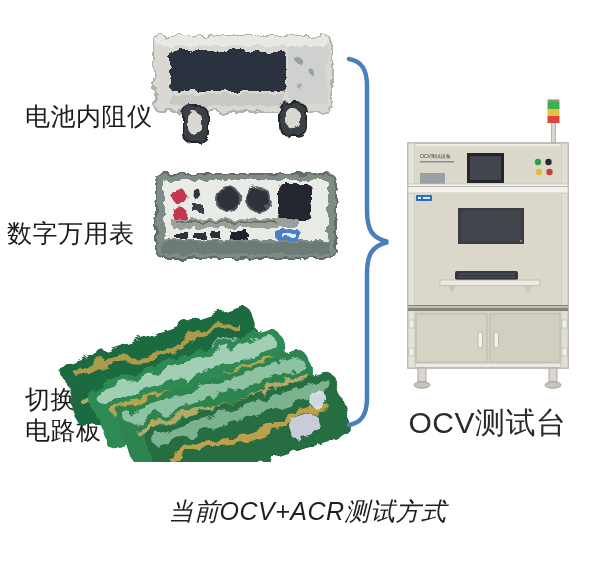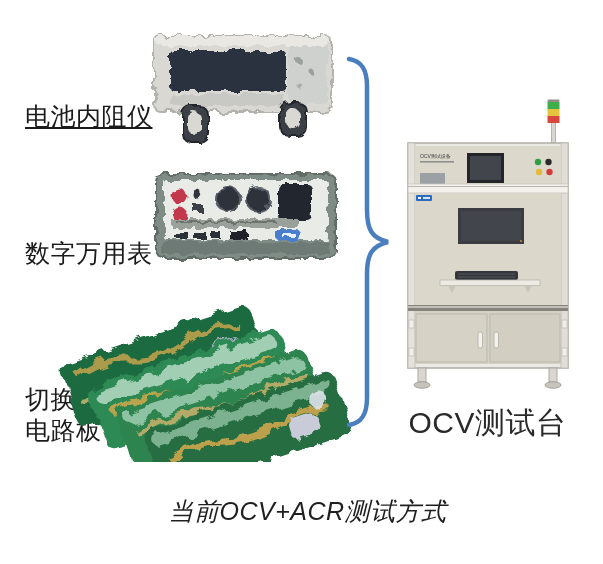--- a/index.html
+++ b/index.html
@@ -18,23 +18,23 @@
     width:603px;text-align:center;font-size:25px;font-style:italic;
     color:#1f1f1f;letter-spacing:0.5px;
   }
   svg{display:block;}
 </style>
 </head>
 <body>
 
 <div class="canvas">
 
-  <div class="abs eq-label" style="left:25px;top:101px;text-decoration:underline;">电池内阻仪</div>
-
-  <div class="abs eq-label" style="left:25px;top:218px;margin-top:20px;">数字万用表</div>
+  <div class="abs eq-label" style="left:25px;top:101px;">电池内阻仪</div>
+
+  <div class="abs eq-label" style="left:7px;top:218px;">数字万用表</div>
 
   <div class="abs eq-label" style="left:25px;top:384px;">切换开关
 电路板</div>
 
   <svg class="abs" style="left:142px;top:24px;" width="200" height="126" viewBox="0 0 200 126">
     <defs>
       <filter id="rough1" x="-15%" y="-15%" width="130%" height="130%">
         <feTurbulence type="fractalNoise" baseFrequency="0.09" numOctaves="3" result="n"></feTurbulence>
         <feDisplacementMap in="SourceGraphic" in2="n" scale="9"></feDisplacementMap>
       </filter>

